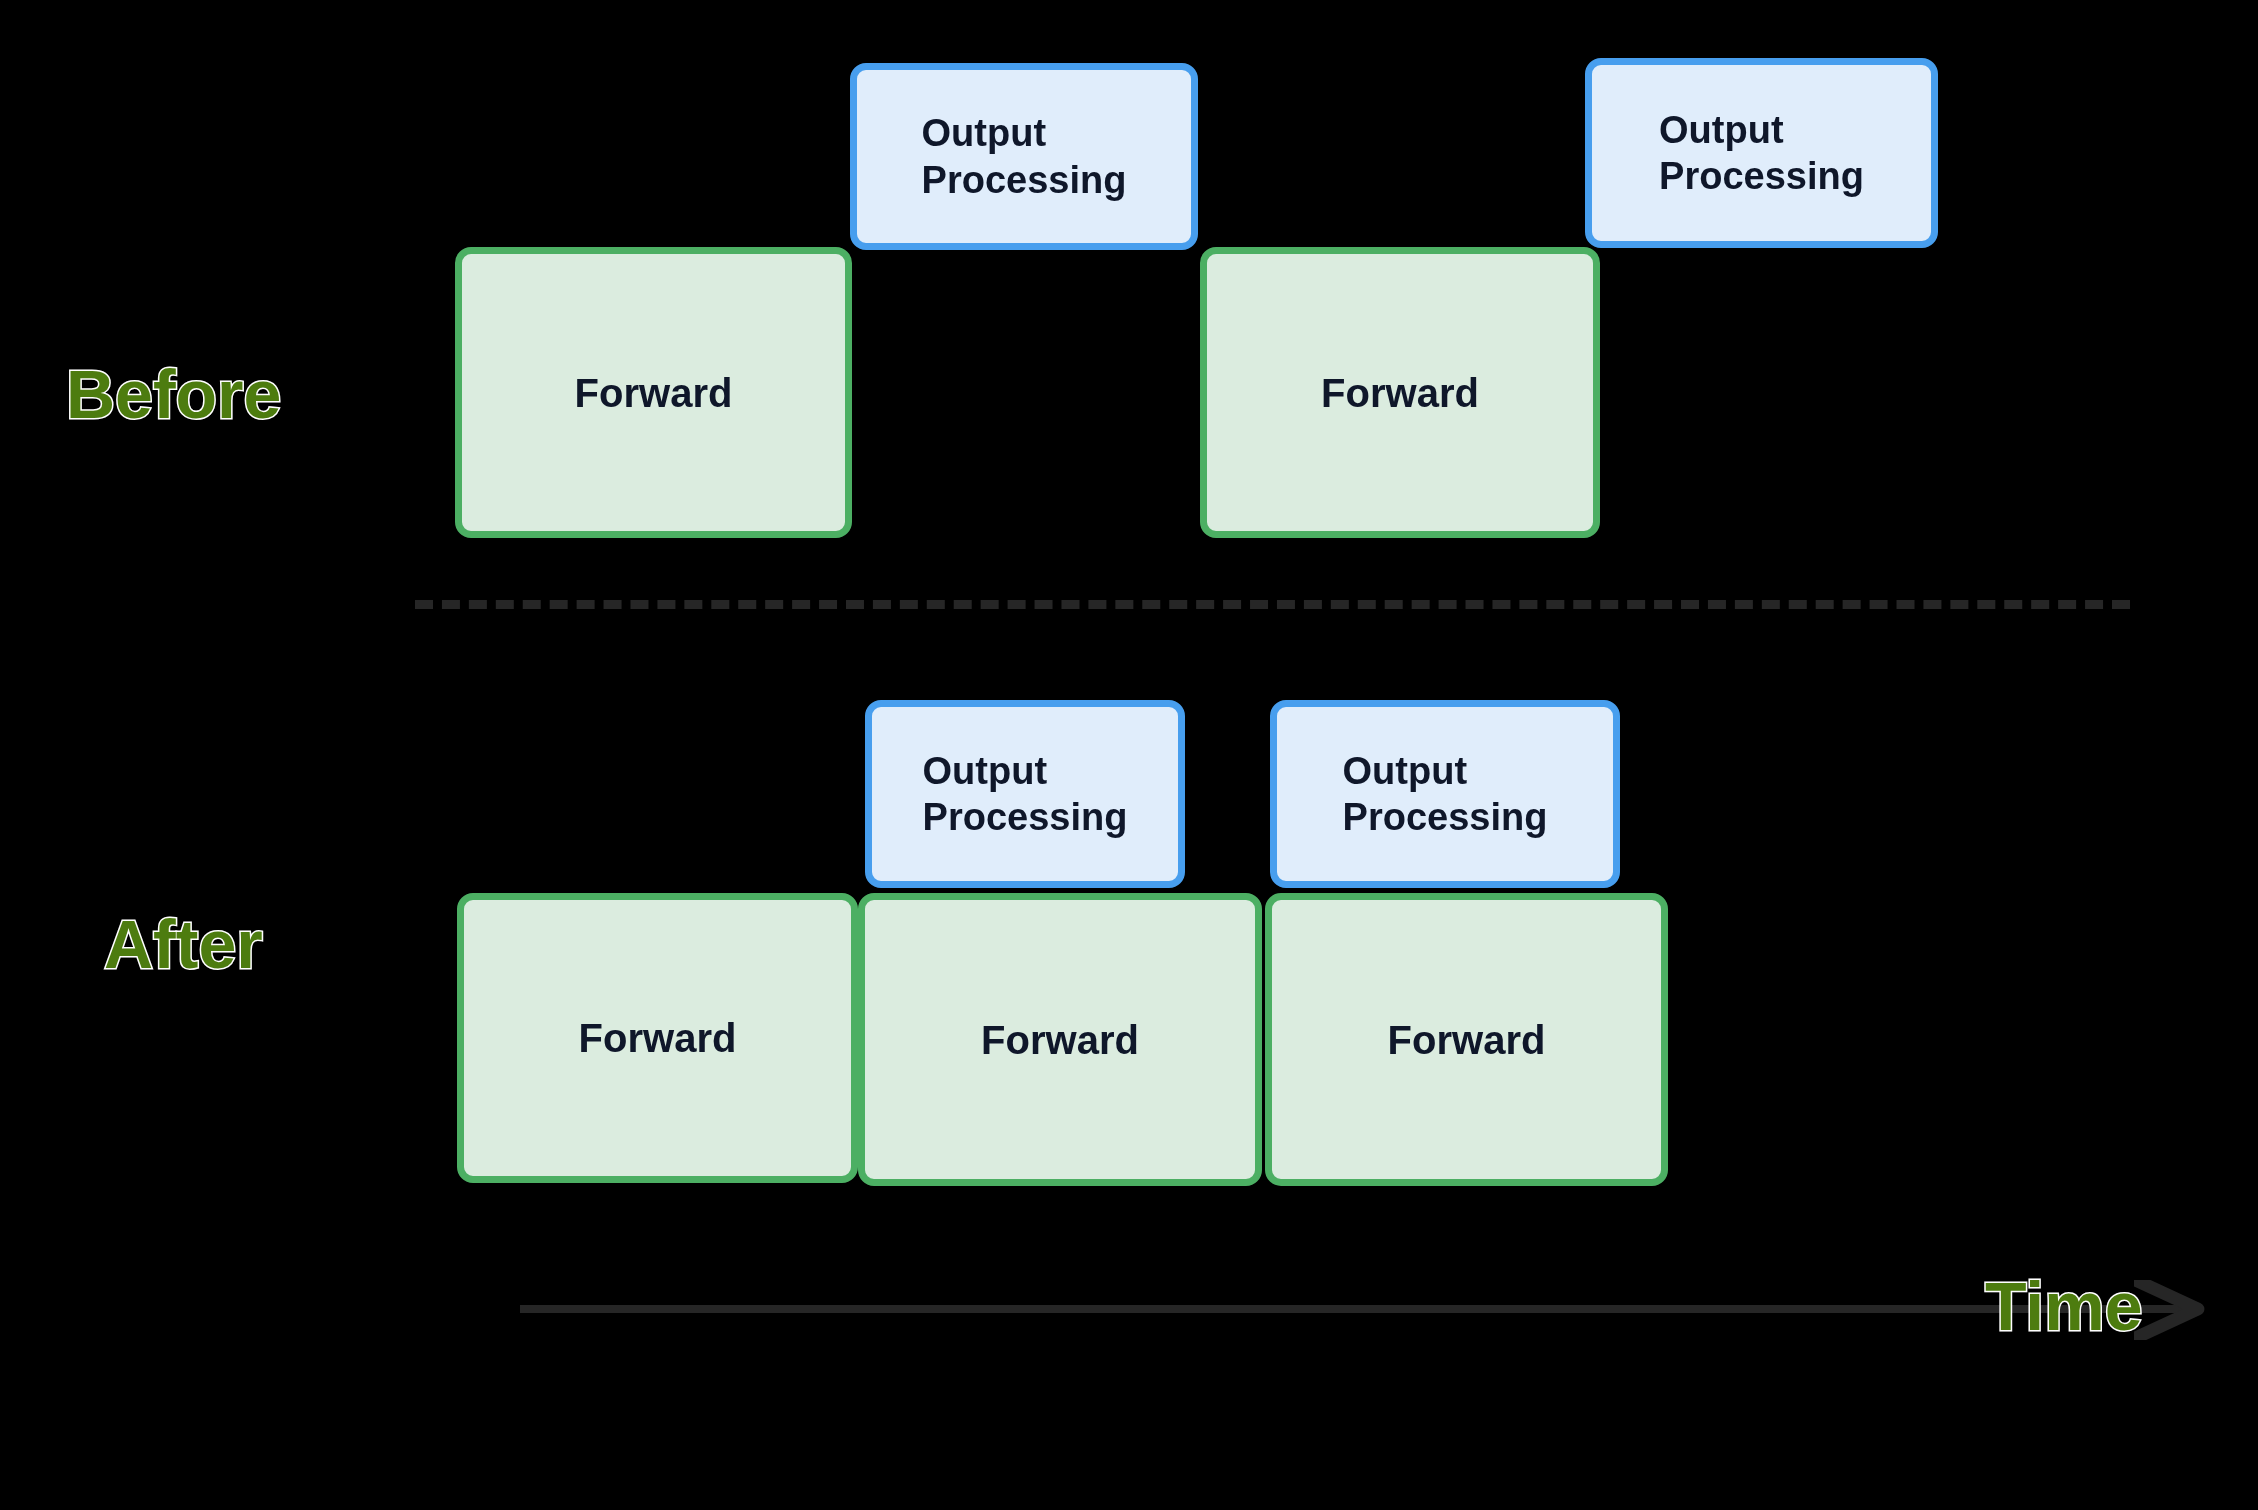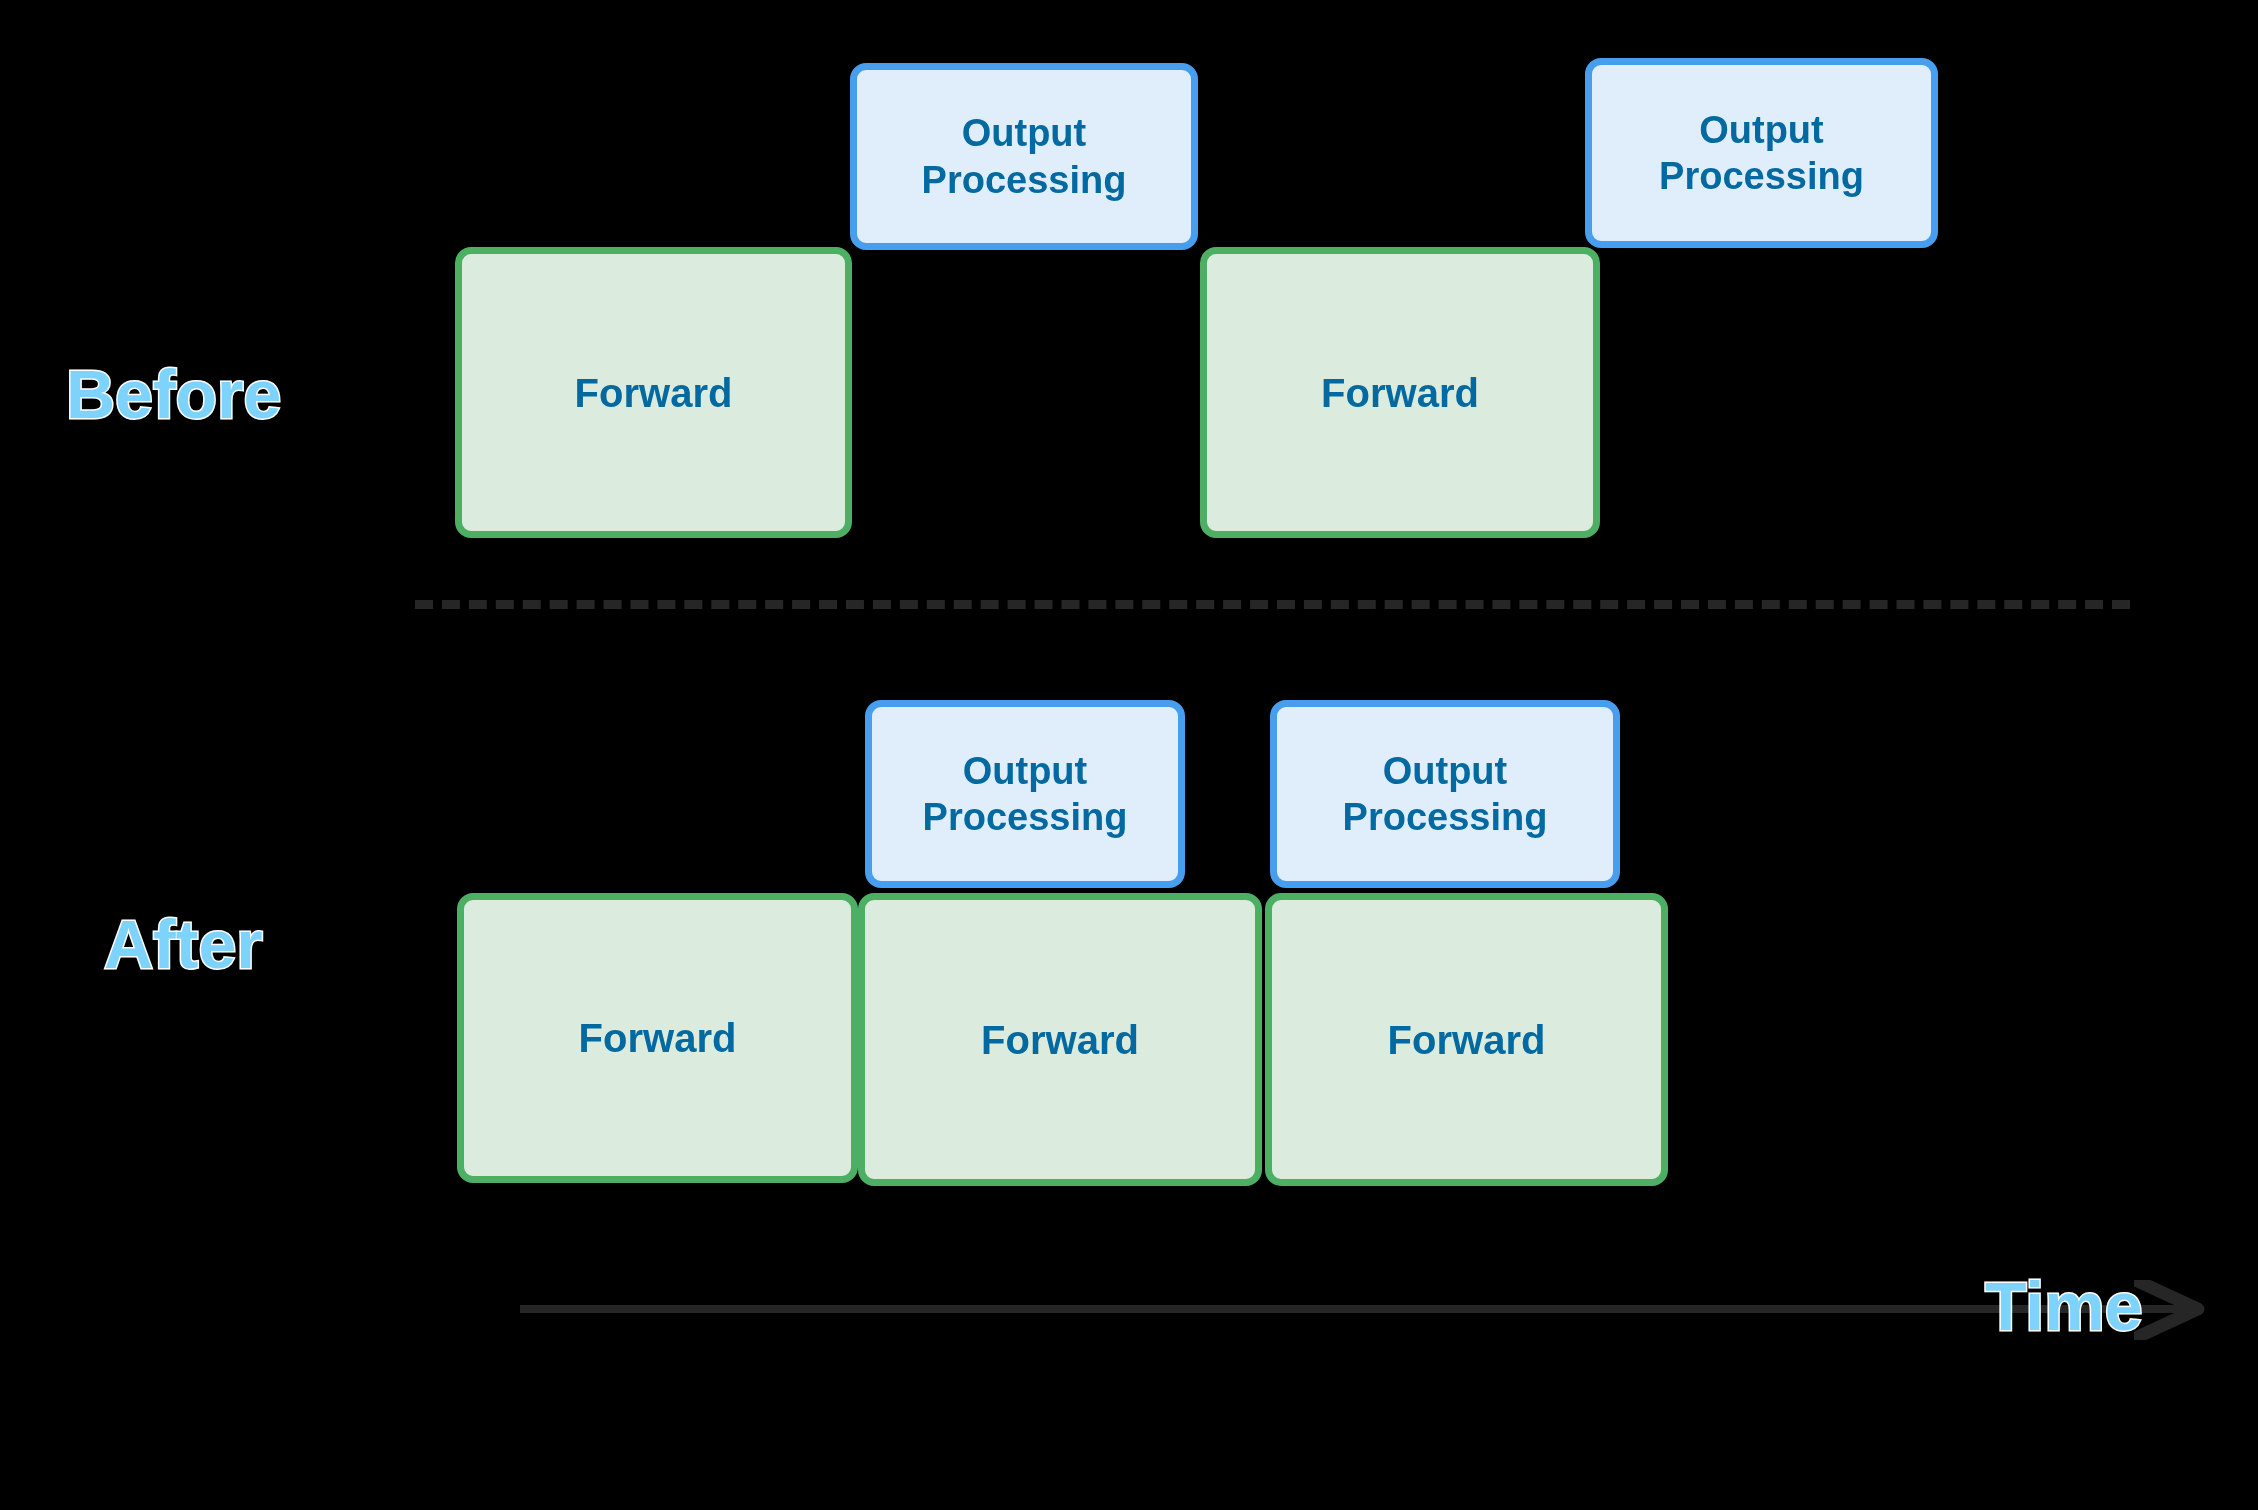--- a/index.html
+++ b/index.html
@@ -20,41 +20,40 @@
     overflow: hidden;
   }
 
   
   .row-label {
     position: absolute;
     font-family: "Liberation Sans", sans-serif;
     font-weight: 700;
     font-size: 68px;
     line-height: 1;
-    color: #7dd3fc;
+    color: #4d7c0f;
     -webkit-text-stroke: 3px #ffffff;
     paint-order: stroke fill;
     white-space: nowrap;
     letter-spacing: 0px;
   }
   #label-before { left: 66px;  top: 360px; }
   #label-after  { left: 80px;  top: 910px; margin-left: 24px; }
   #label-time   { left: 1985px; top: 1272px; }
 
   
   .box {
     position: absolute;
     box-sizing: border-box;
     display: flex;
     align-items: center;
     justify-content: center;
-    text-align: center;
     border-radius: 16px;
     font-family: "Liberation Sans", sans-serif;
-    color: #0369a1;
+    color: #0f172a;
     white-space: pre-line;
   }
 
   .box.forward {
     background: #dbecdf;
     border: 7px solid #4caf63;
     font-size: 40px;
     font-weight: 700;
     line-height: 1.15;
   }

